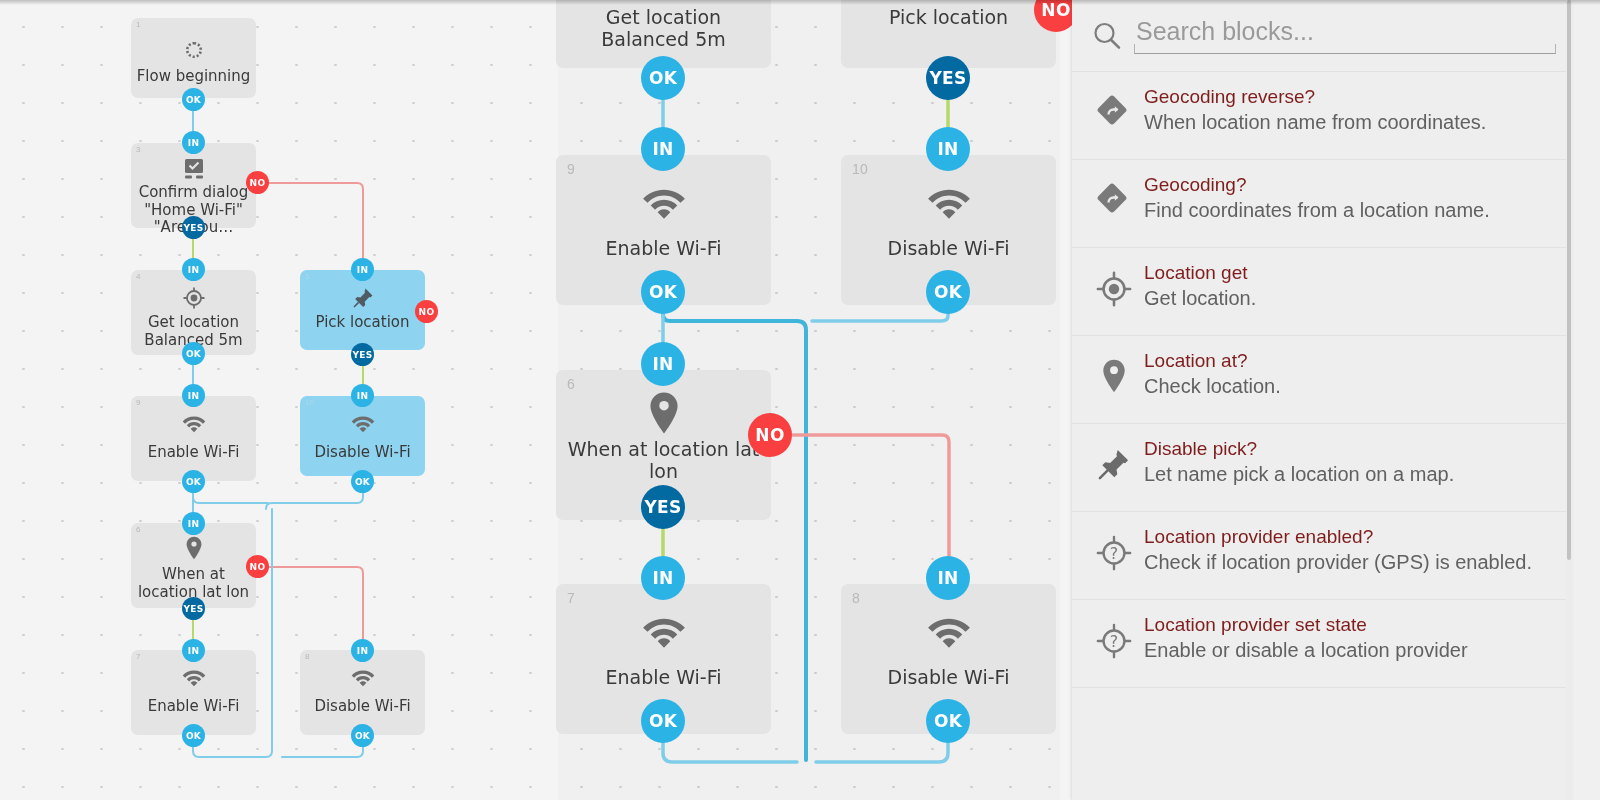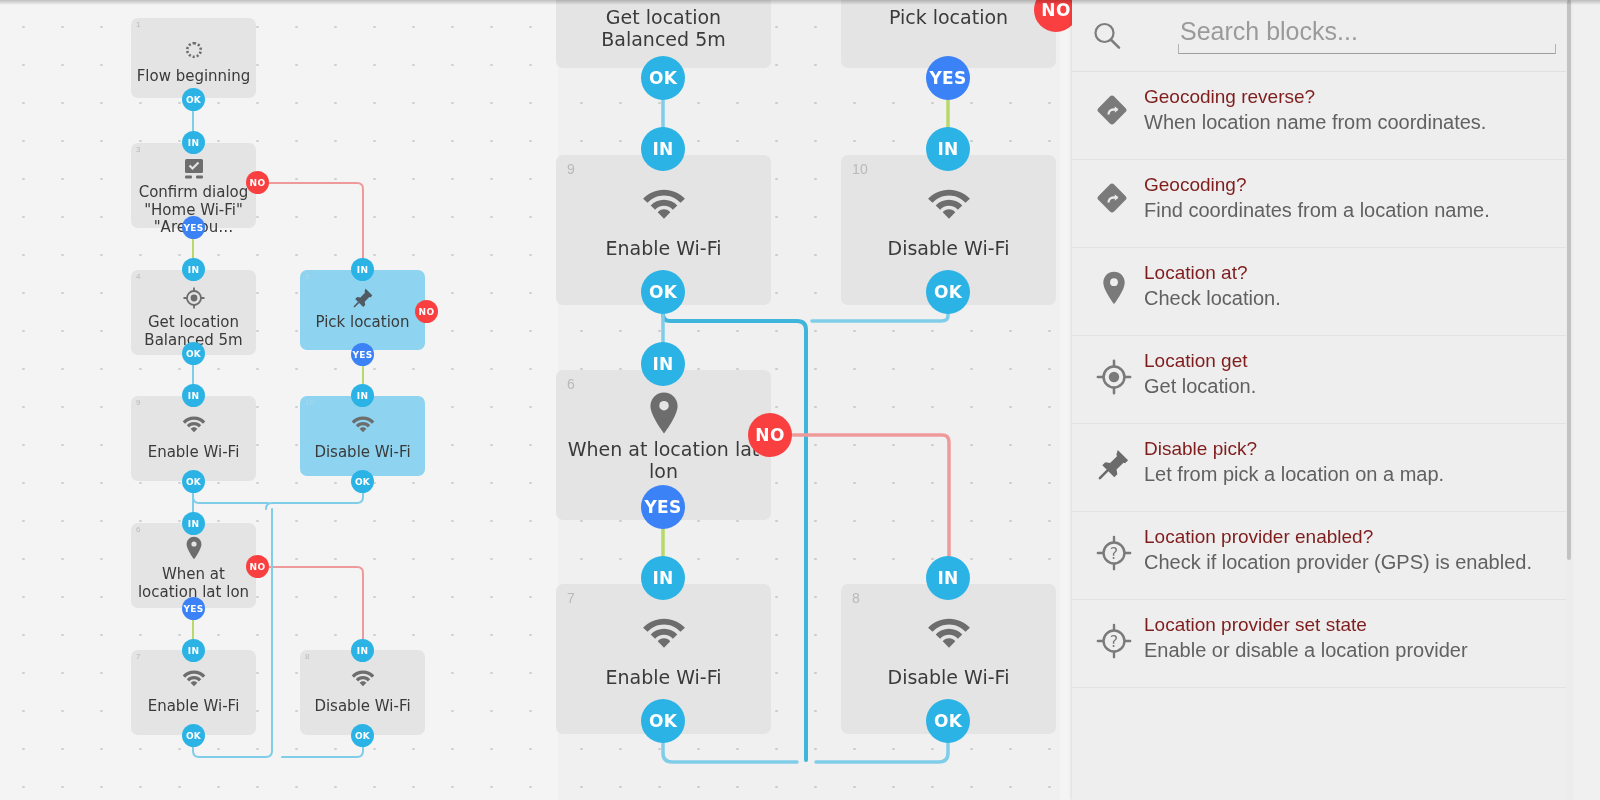--- a/index.html
+++ b/index.html
@@ -59,36 +59,36 @@
   .zoom .node .nnum{font-size:14px;left:11px;top:6px;}
 
   
   .badge{
     position:absolute;border-radius:50%;display:flex;align-items:center;
     justify-content:center;color:#fff;font-weight:bold;
     font-family:"DejaVu Sans", sans-serif;letter-spacing:.3px;
     box-sizing:border-box;
   }
   .badge.ok,.badge.in{background:#2cb3e5;}
-  .badge.yes{background:#3b82f6;}
+  .badge.yes{background:#0369a1;}
   .badge.no{background:#fa3f40;}
   .mini .badge{width:23px;height:23px;font-size:9px;}
   .zoom .badge{width:44px;height:44px;font-size:17px;}
 
   svg.wires{position:absolute;left:0;top:0;overflow:visible;}
 
   
   .panel{
     position:absolute;right:28px;top:0;width:500px;height:800px;
     background:#eeeeee;overflow:hidden;
     box-shadow:-1px 0 3px rgba(0,0,0,.10);
   }
   .search-row{
     height:72px;display:flex;align-items:center;padding:0 14px 0 18px;
-    box-sizing:border-box;border-bottom:1px solid #e0e0e0;background:#eeeeee;gap:44px;
+    box-sizing:border-box;border-bottom:1px solid #e0e0e0;background:#eeeeee;
   }
   .search-icon{width:34px;height:34px;flex:0 0 34px;margin-right:10px;}
   .search-field{flex:1;position:relative;}
   .search-input{
     width:100%;border:0;background:transparent;outline:none;
     font-family:"Liberation Sans", sans-serif;font-size:25px;color:#4a4a4a;
     padding:0 0 8px 2px;
   }
   .search-input::placeholder{color:#9a9a9a;}
   .search-underline{
@@ -459,57 +459,57 @@
         </svg>
       </span>
       <span class="blk-txt">
         <div class="blk-title">Geocoding?</div>
         <div class="blk-desc">Find coordinates from a location name.</div>
       </span>
     </div>
 
     <div class="blk">
       <span class="blk-ic">
-        <svg width="26" height="36" viewBox="0 0 18 24">
-            <path fill="#7a7a7a" d="M9 .8C4.9.8 1.6 4.1 1.6 8.2c0 5.4 7.4 15 7.4 15s7.4-9.6 7.4-15C16.4 4.1 13.1.8 9 .8z"></path>
-            <circle cx="9" cy="8" r="2.7" fill="#eeeeee"></circle>
-          </svg>
-      </span>
-      <span class="blk-txt">
-        <div class="blk-title">Location at?</div>
-        <div class="blk-desc">Check location.</div>
-      </span>
-    </div>
-
-    <div class="blk">
-      <span class="blk-ic">
         <svg width="38" height="38" viewBox="0 0 24 24">
           <circle cx="12" cy="12" r="6.6" fill="none" stroke="#7a7a7a" stroke-width="1.6"></circle>
           <circle cx="12" cy="12" r="3.3" fill="#7a7a7a"></circle>
           <g stroke="#7a7a7a" stroke-width="1.6" stroke-linecap="round">
               <path d="M12 1.8v3.2M12 19v3.2M1.8 12h3.2M19 12h3.2"></path>
             </g>
         </svg>
       </span>
       <span class="blk-txt">
         <div class="blk-title">Location get</div>
         <div class="blk-desc">Get location.</div>
       </span>
     </div>
 
     <div class="blk">
       <span class="blk-ic">
+        <svg width="26" height="36" viewBox="0 0 18 24">
+            <path fill="#7a7a7a" d="M9 .8C4.9.8 1.6 4.1 1.6 8.2c0 5.4 7.4 15 7.4 15s7.4-9.6 7.4-15C16.4 4.1 13.1.8 9 .8z"></path>
+            <circle cx="9" cy="8" r="2.7" fill="#eeeeee"></circle>
+          </svg>
+      </span>
+      <span class="blk-txt">
+        <div class="blk-title">Location at?</div>
+        <div class="blk-desc">Check location.</div>
+      </span>
+    </div>
+
+    <div class="blk">
+      <span class="blk-ic">
         <svg width="36" height="36" viewBox="0 0 24 24">
           <path fill="#6b6b6b" d="M14.5 2.6l6.9 6.9-2.0 2.0-1.1-.4-4.6 4.6.5 3.2-2.0 2.0-8.0-8.0 2.0-2.0 3.2.5 4.6-4.6-.4-1.1z"></path>
           <path d="M7.6 16.4L2.6 21.4" stroke="#6b6b6b" stroke-width="1.7" fill="none" stroke-linecap="round"></path>
         </svg>
       </span>
       <span class="blk-txt">
         <div class="blk-title">Disable pick?</div>
-        <div class="blk-desc">Let from pick a location on a map.</div>
+        <div class="blk-desc">Let name pick a location on a map.</div>
       </span>
     </div>
 
     <div class="blk">
       <span class="blk-ic">
         <svg width="38" height="38" viewBox="0 0 24 24">
           <circle cx="12" cy="12" r="6.6" fill="none" stroke="#7a7a7a" stroke-width="1.5"></circle>
           <text x="12" y="16" font-size="10" text-anchor="middle" fill="#7a7a7a" font-family="DejaVu Sans, sans-serif">?</text>
           <g stroke="#7a7a7a" stroke-width="1.5" stroke-linecap="round">
               <path d="M12 1.8v3.2M12 19v3.2M1.8 12h3.2M19 12h3.2"></path>

